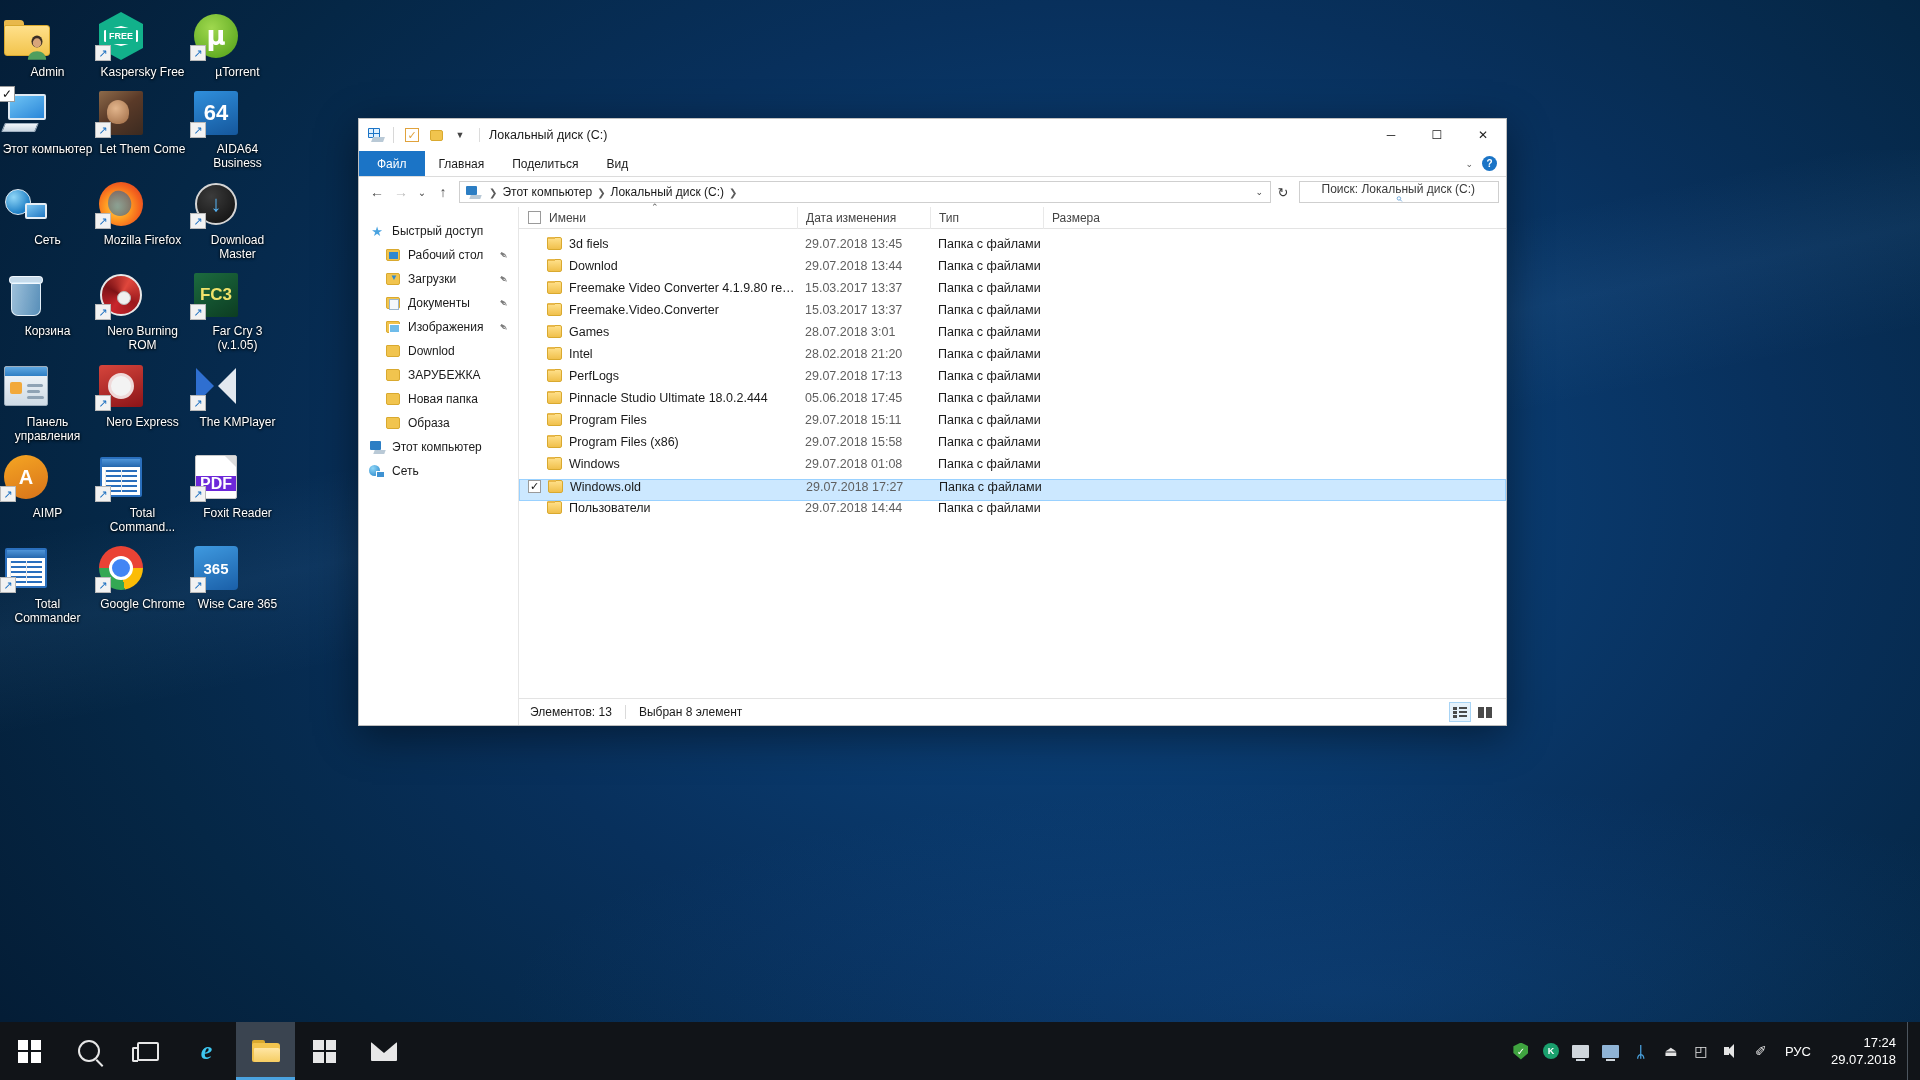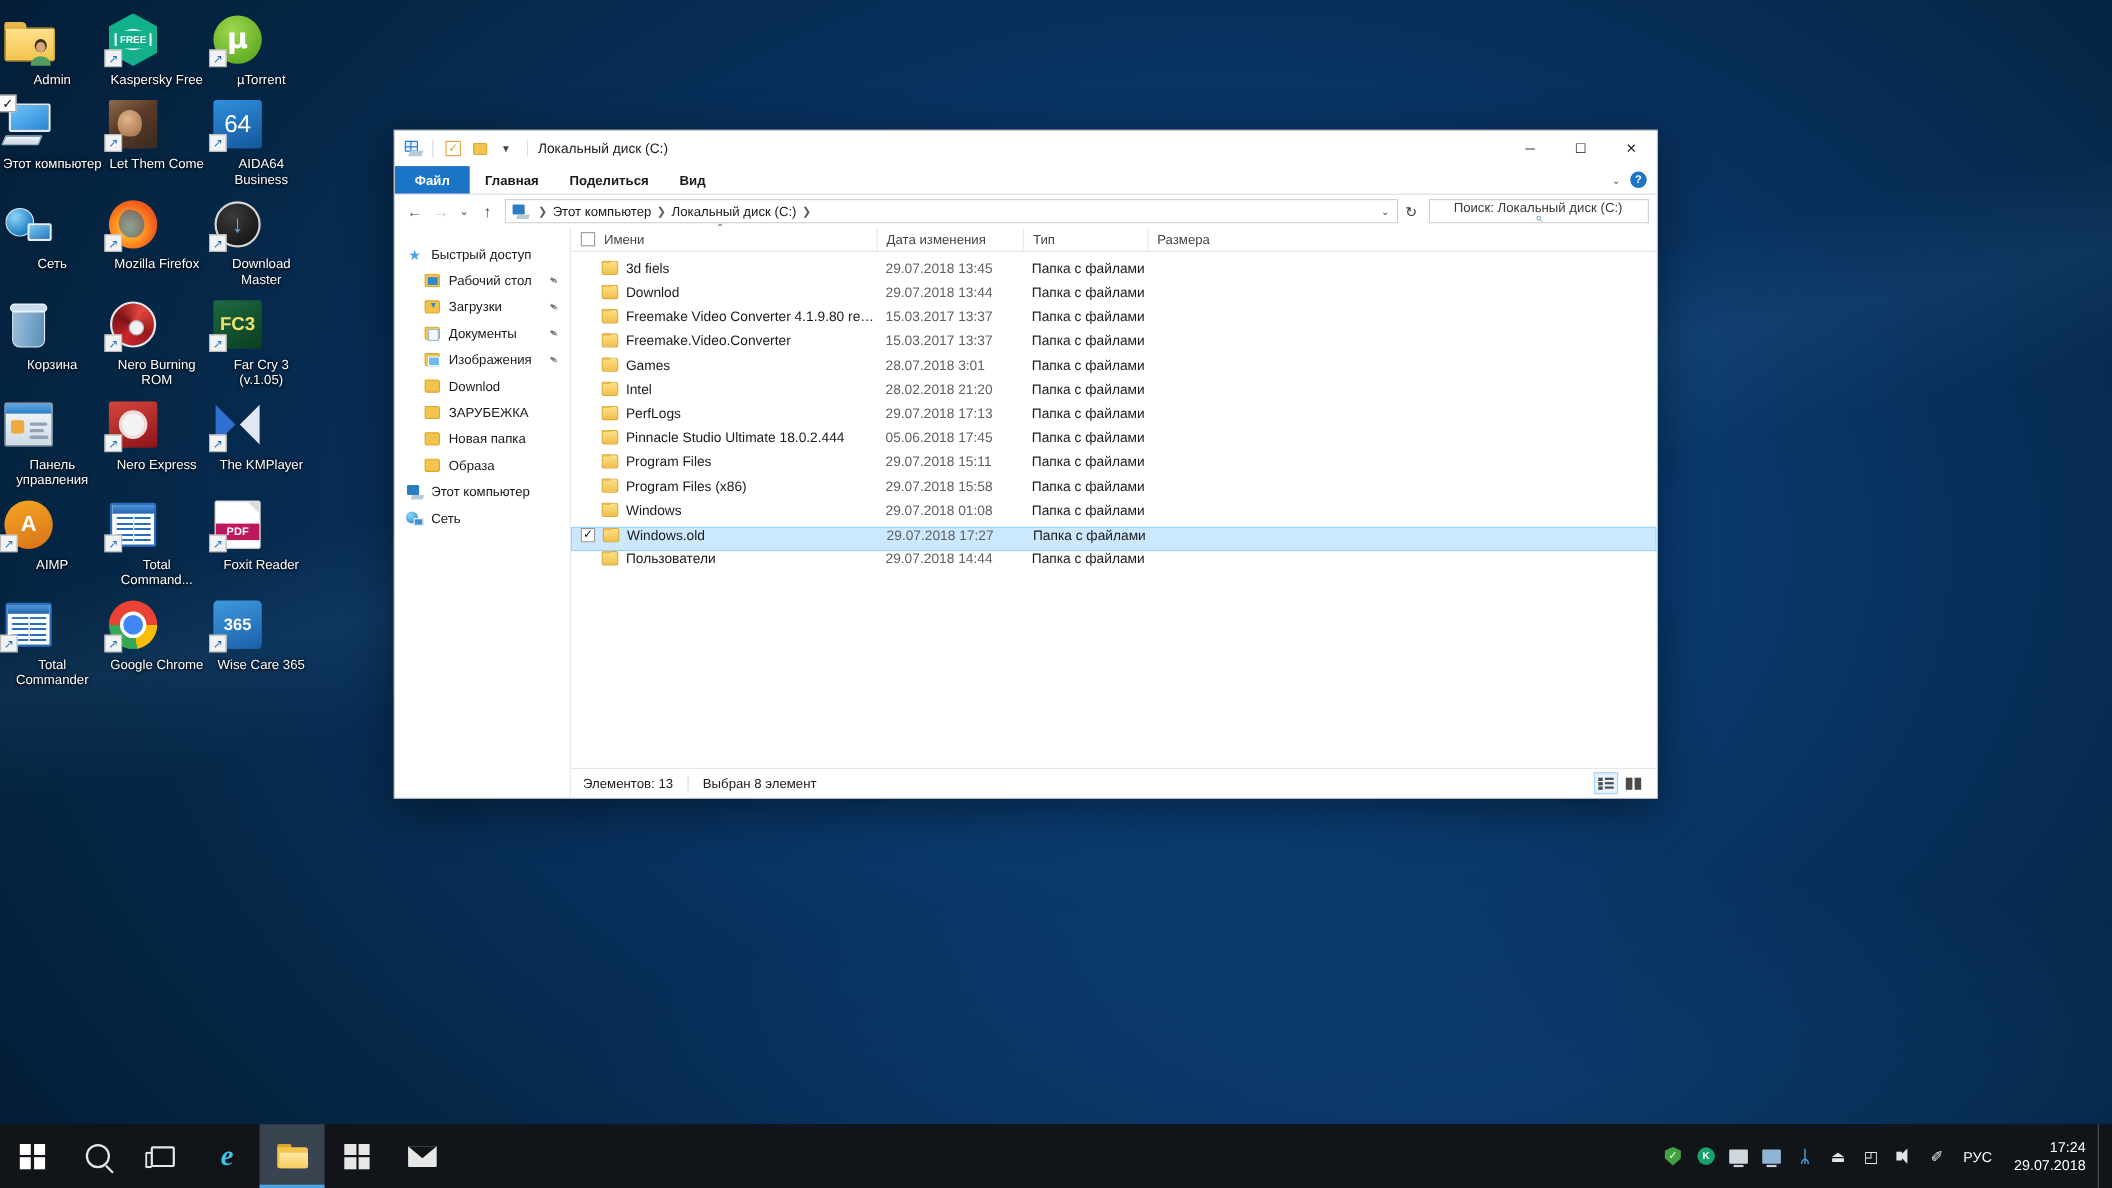--- a/index.html
+++ b/index.html
@@ -153,21 +153,21 @@
     border-radius: 50%; background: #f0f0f0; border: 1px solid #b8b8b8;
   }
   .fc3-ic {
     width: 44px; height: 44px; background: linear-gradient(150deg, #1c6b3f, #0c3d22);
     display: flex; align-items: center; justify-content: center;
     color: #f0e26a; font-weight: bold; font-size: 17px; border-radius: 2px;
   }
   .aida-ic {
     width: 44px; height: 44px; background: linear-gradient(160deg, #2f8fdc, #15579c);
     display: flex; align-items: center; justify-content: center;
-    color: #fff; font-weight: normal; font-size: 22px; border-radius: 3px;
+    color: #fff; font-weight: bold; font-size: 22px; border-radius: 3px;
   }
   .cp-ic {
     width: 44px; height: 40px; background: linear-gradient(#f4f8fb, #cfdbe6);
     border: 1px solid #9dadbc; border-radius: 2px; position: relative; overflow: hidden;
   }
   .cp-ic .bar { position: absolute; left: 0; top: 0; width: 100%; height: 9px; background: linear-gradient(#5fa8e2, #2f7fc4); }
   .cp-ic .sq { position: absolute; left: 5px; top: 15px; width: 12px; height: 12px; background: #f2a93b; border-radius: 2px; }
   .cp-ic .ln { position: absolute; left: 22px; height: 3px; background: #8fa3b5; border-radius: 2px; }
   .nexp-ic {
     width: 44px; height: 42px; background: linear-gradient(160deg, #d6453c, #8b1418);
@@ -188,22 +188,22 @@
   .tc-ic {
     width: 42px; height: 40px; background: #fff; border: 2px solid #2a6fbd; border-radius: 2px;
     position: relative; overflow: hidden;
   }
   .tc-ic .tbar { position: absolute; top: 0; left: 0; right: 0; height: 8px; background: linear-gradient(#4f95d8, #2567ad); }
   .tc-ic .col { position: absolute; top: 11px; width: 16px; bottom: 4px; background: repeating-linear-gradient(#2a6fbd 0 2px, #fff 2px 5px); }
   .foxit-ic {
     width: 42px; height: 44px; background: #fff; border: 1px solid #c8c8c8; border-radius: 2px;
     position: relative; overflow: hidden;
   }
-  .foxit-ic .pdf { position: absolute; left: 0; bottom: 7px; width: 100%; height: 15px; background: #be185d;
-    color: #fff; font-size: 10px; font-weight: bold; display: flex; align-items: center; justify-content: center; }
+  .foxit-ic .pdf { position: absolute; left: 0; bottom: 7px; width: 100%; height: 15px; background: #6d28d9;
+    color: #fff; font-size: 16px; font-weight: bold; display: flex; align-items: center; justify-content: center; }
   .foxit-ic .fold { position: absolute; right: 0; top: 0; border-top: 11px solid #ddd; border-left: 11px solid transparent; }
   .gc-ic {
     width: 44px; height: 44px; border-radius: 50%;
     background: conic-gradient(from -30deg, #ea4335 0deg 120deg, #fbbc05 120deg 200deg, #34a853 200deg 300deg, #ea4335 300deg 360deg);
     display: flex; align-items: center; justify-content: center; position: relative;
   }
   .gc-ic::after { content: ""; width: 18px; height: 18px; border-radius: 50%; background: #4285f4; border: 3px solid #fff; }
   .wise-ic {
     width: 44px; height: 44px; background: linear-gradient(160deg, #3f9ae0, #1a5fa8);
     border-radius: 4px; display: flex; align-items: center; justify-content: center;
@@ -255,21 +255,21 @@
   .qat-caret { font-size: 9px; color: #444; }
   .win-title { font-size: 12.5px; color: #1a1a1a; margin-left: 9px; padding-left: 9px; border-left: 1px solid #dcdcdc; }
   .wbtns { margin-left: auto; display: flex; height: 32px; }
   .wbtn { width: 46px; height: 32px; display: flex; align-items: center; justify-content: center; font-size: 12px; color: #222; }
 
   .ribbon {
     height: 26px; background: #fff; display: flex; align-items: stretch;
     border-bottom: 1px solid #dcdcdc; position: relative; flex: 0 0 auto;
   }
   .rtab {
-    padding: 0 14px; display: flex; align-items: center; font-size: 12px; color: #1a1a1a; font-weight: bold;
+    padding: 0 14px; display: flex; align-items: center; font-size: 12px; color: #1a1a1a;
   }
   .rtab.file { background: #1b74c6; color: #fff; padding: 0 18px; }
   .ribbon-right { margin-left: auto; display: flex; align-items: center; gap: 9px; padding-right: 9px; }
   .caret-sm { font-size: 9px; color: #5a5a5a; }
   .help-ic {
     width: 15px; height: 15px; border-radius: 50%; background: #1b74c6; color: #fff;
     font-size: 10px; display: flex; align-items: center; justify-content: center; font-weight: bold;
   }
 
   .navbar {

